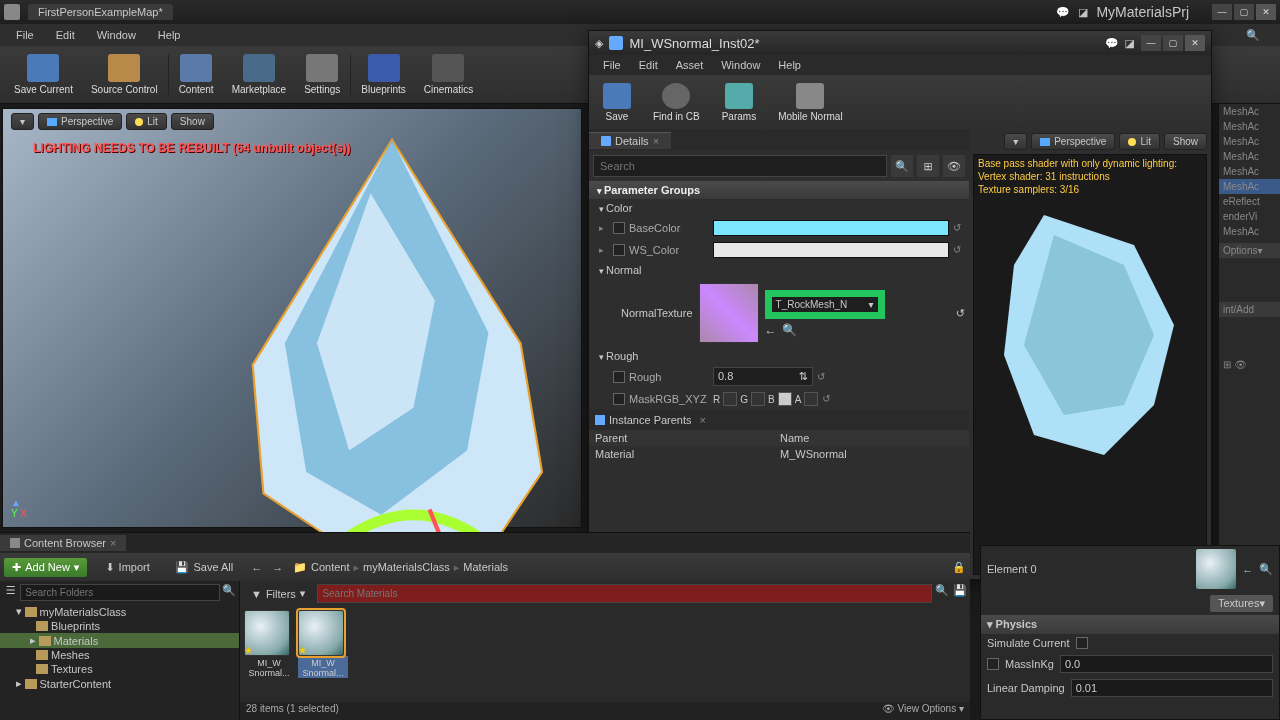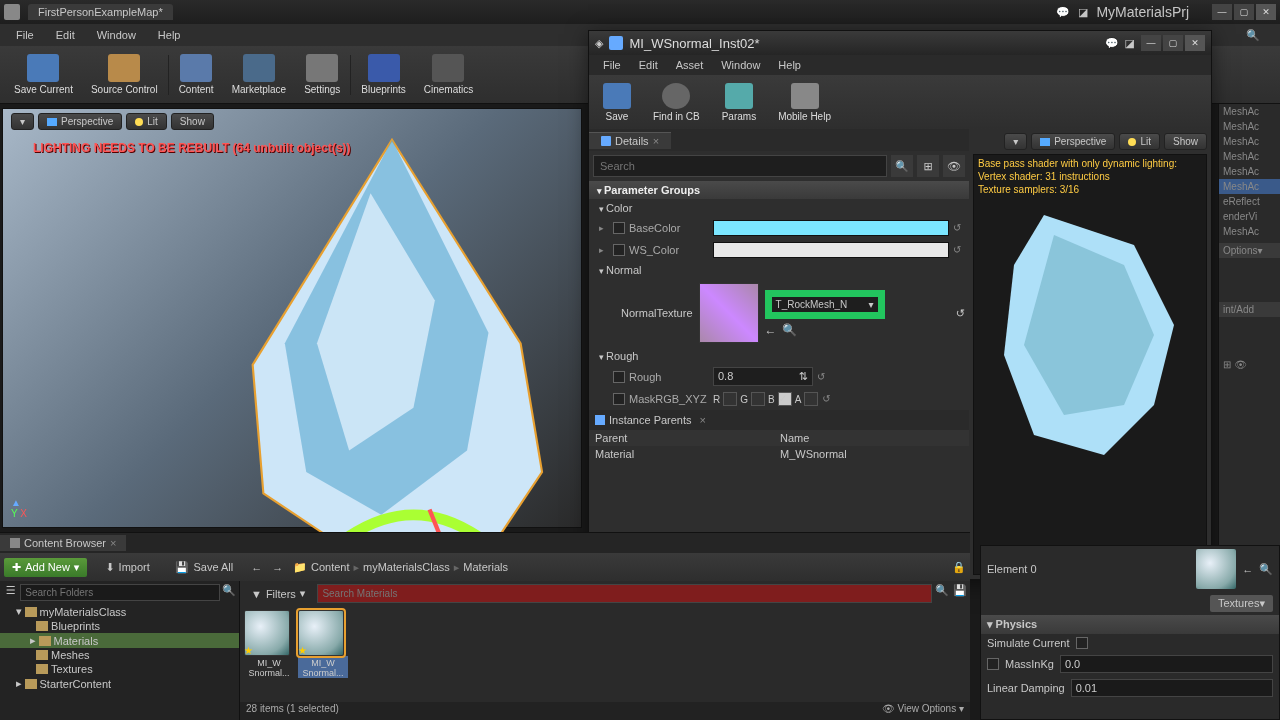--- a/index.html
+++ b/index.html
@@ -245,21 +245,21 @@
       <div class="tbtn">
           <div class="ico findcb" style="width:28px;height:26px;"></div>
           <span class="lbl">Find in CB</span>
         </div>
       <div class="tbtn">
           <div class="ico params" style="width:28px;height:26px;"></div>
           <span class="lbl">Params</span>
         </div>
       <div class="tbtn">
           <div class="ico mobile" style="width:28px;height:26px;"></div>
-          <span class="lbl">Mobile Help</span>
+          <span class="lbl">Mobile Normal</span>
         </div>
     </div>
     <div class="sub-body">
       <div class="details-col">
         <div class="panel-tab">
             <span class="tab2">
               <span>Details</span> 
               <span style="color:#888;">×</span>
             </span>
           </div>

